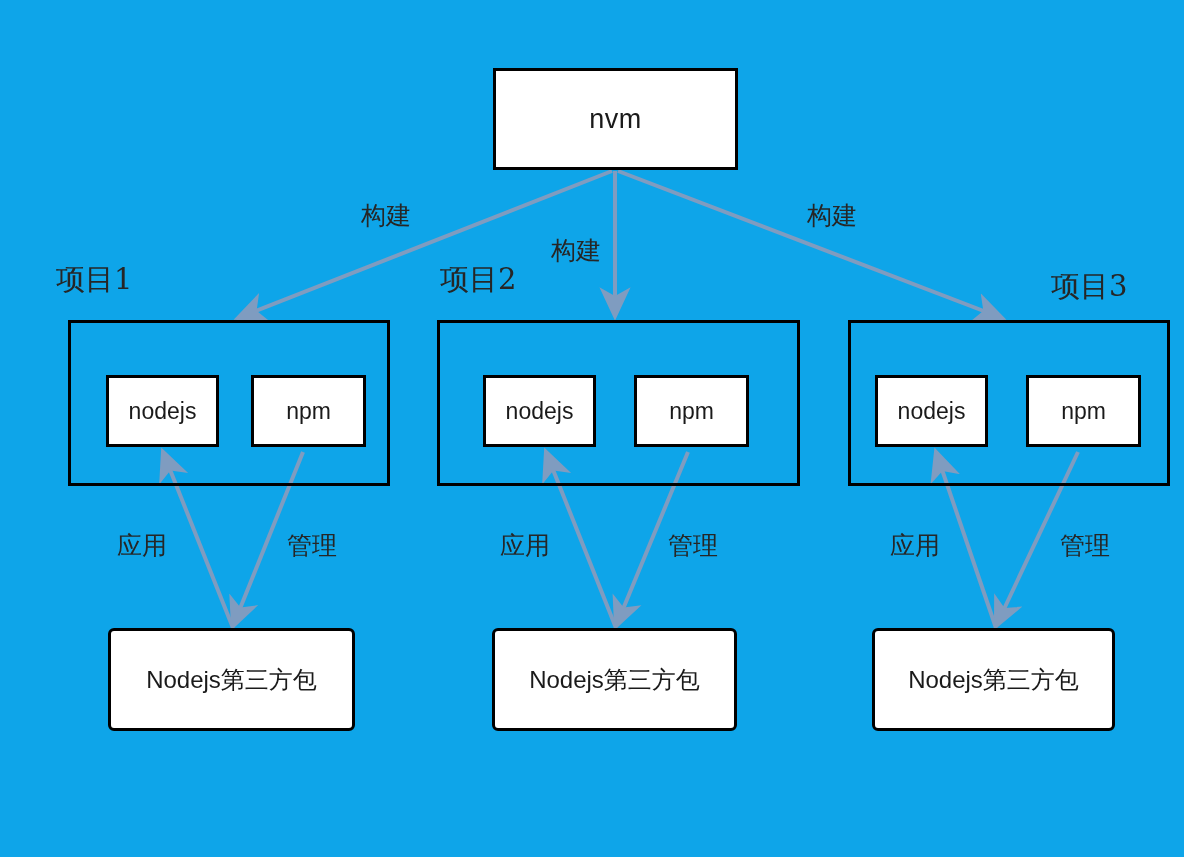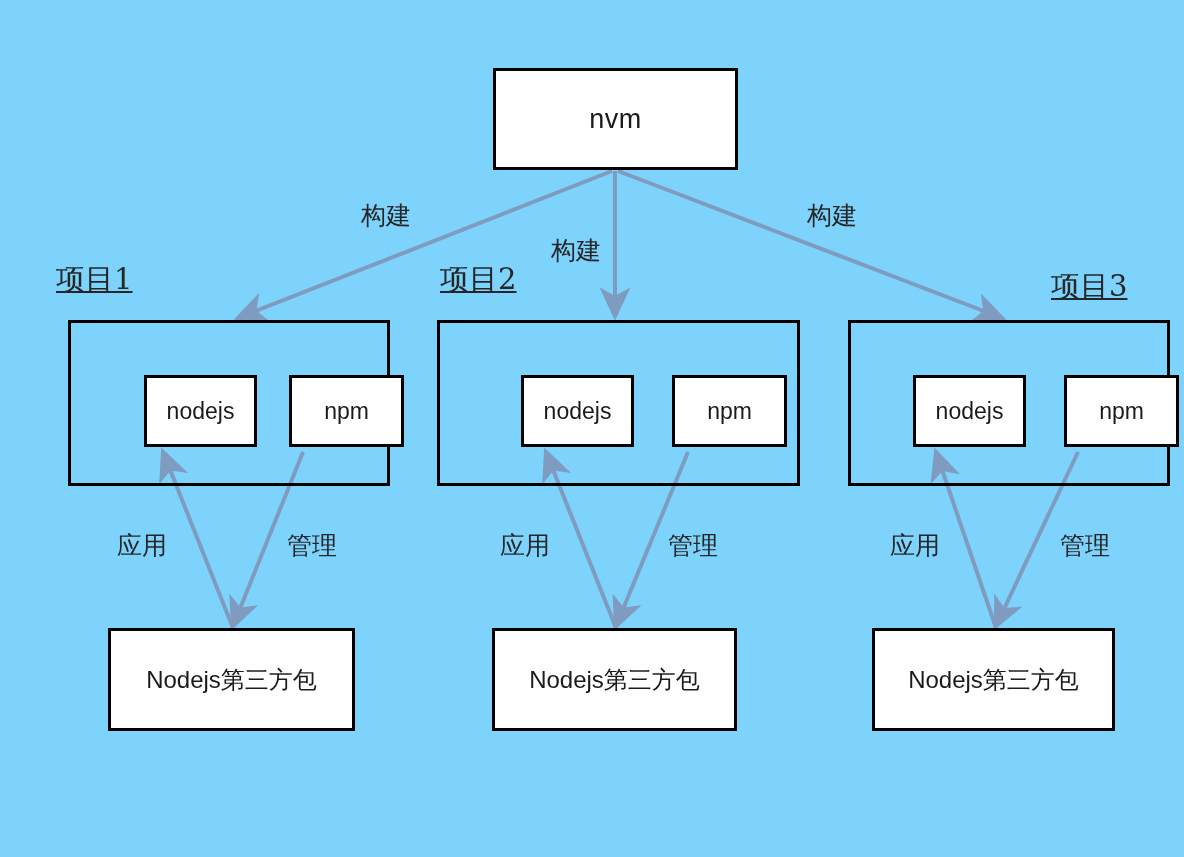--- a/index.html
+++ b/index.html
@@ -7,21 +7,21 @@
     padding: 0;
     background: #ffffff;
   }
   body {
     font-family: "Liberation Sans", "DejaVu Sans", sans-serif;
   }
   #canvas {
     position: relative;
     width: 1184px;
     height: 857px;
-    background: #7dd3fc;
+    background: #0ea5e9;
     overflow: hidden;
   }
   #arrow-layer {
     position: absolute;
     left: 0;
     top: 0;
     width: 1184px;
     height: 857px;
     pointer-events: none;
   }
@@ -41,38 +41,37 @@
     letter-spacing: 0.5px;
   }
   .box-project {
     background: transparent;
     border-width: 3px;
   }
   .box-inner {
     border-width: 3px;
     font-size: 23px;
     color: #1a1a1a;
-    margin-left: 38px;
   }
   .box-pkg {
     font-size: 24px;
     color: #1a1a1a;
     border-width: 3px;
+    border-radius: 6px;
   }
   .label {
     position: absolute;
     color: #262626;
     white-space: nowrap;
     line-height: 1;
     text-align: right;
   }
   .label-project {
     font-family: "DejaVu Serif", "Liberation Serif", serif;
     font-size: 29px;
-    text-decoration: underline;
   }
   .label-edge {
     font-family: "DejaVu Serif", "Liberation Serif", serif;
     font-size: 25px;
   }
   .watermark {
     position: absolute;
     right: 8px;
     bottom: 10px;
     font-size: 11px;

